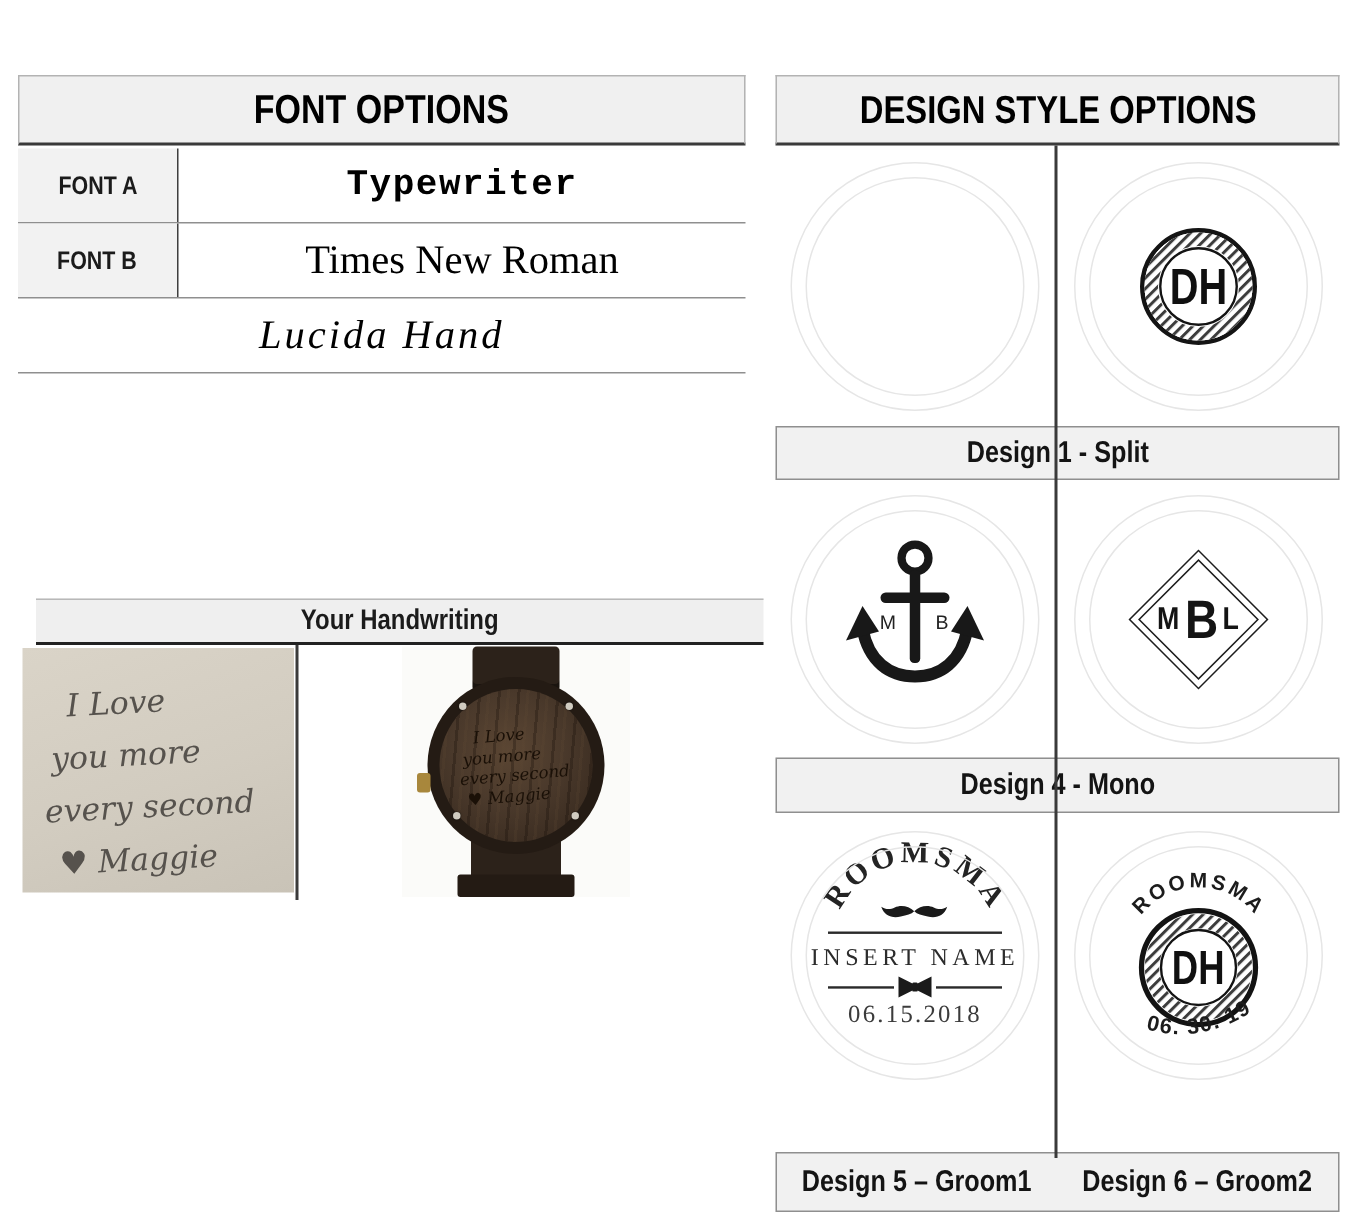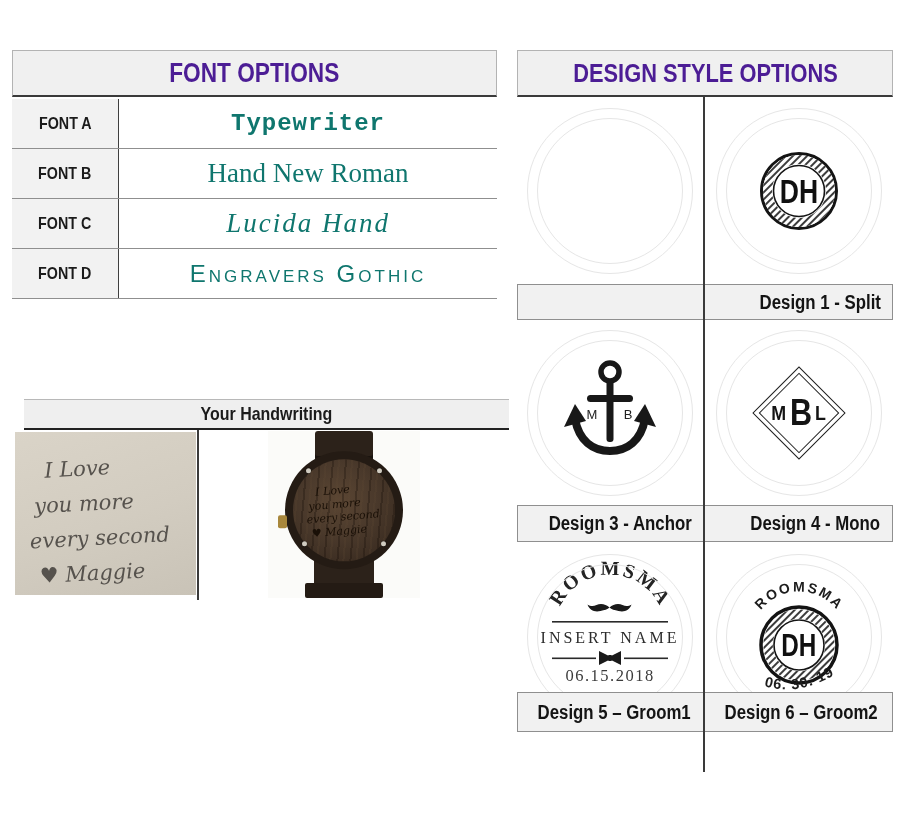--- a/index.html
+++ b/index.html
@@ -5,31 +5,31 @@
   * { margin:0; padding:0; box-sizing:border-box; }
   body { background:#ffffff; }
   .page { position:relative; width:904px; height:816px; background:#ffffff;
           font-family:"Liberation Sans", sans-serif; color:#1b1b1b; overflow:hidden; }
 
   .cx { display:inline-block; transform:scaleX(0.84); white-space:nowrap; }
 
   
   .panel-header { position:absolute; background:#f0f0f0; border:1px solid #b3b3b3;
                   border-bottom:2px solid #3a3a3a; display:flex; align-items:center;
-                  justify-content:center; font-weight:700; color:#4c1d95; }
+                  justify-content:center; font-weight:700; color:#000000; }
   #font-header   { left:12px;  top:50px; width:485px; height:47px; font-size:27px; }
   #design-header { left:517px; top:50px; width:376px; height:47px; font-size:26px; }
 
   
   .font-table { position:absolute; left:12px; top:99px; width:485px; }
   .font-row   { display:flex; align-items:stretch; height:50px; border-bottom:1px solid #8f8f8f;justify-content:space-between; }
   .font-label { width:107px; background:#f2f2f2; border-right:1.5px solid #3f3f3f;
                 display:flex; align-items:center; justify-content:center;
                 font-weight:700; font-size:17px; }
-  .font-sample{ flex:1; display:flex; align-items:center; justify-content:center; color:#0f766e; }
+  .font-sample{ flex:1; display:flex; align-items:center; justify-content:center; color:#000000; }
   .fA { font-family:"Liberation Mono", monospace; font-weight:700; font-size:24px; letter-spacing:1px; }
   .fB { font-family:"Liberation Serif", serif; font-size:27px; }
   .fC { font-family:Liberation Serif, serif; font-style:italic; font-size:27px; letter-spacing:2px; }
   .fD { font-family:"Liberation Sans", sans-serif; font-variant:small-caps; font-size:24px; letter-spacing:3px; }
   .fE { font-family:"DejaVu Serif", serif; font-style:italic; font-size:24px; }
 
   
   .hw-header { position:absolute; left:24px; top:399px; width:485px; height:31px;
                background:#efefef; border-top:1px solid #b8b8b8; border-bottom:2px solid #222;
                display:flex; align-items:center; justify-content:center;
@@ -80,22 +80,22 @@
   #cell4 { left:704px; top:320px; width:189px; height:185px; }
   #cell5 { left:517px; top:543px; width:186px; height:188px; }
   #cell6 { left:704px; top:543px; width:189px; height:188px; }
   .ring { position:absolute; left:50%; top:50%; transform:translate(-50%,-50%);
           border-radius:50%; border:1px solid #e6e6e6; }
   .ring-outer { width:166px; height:166px; } .ring-inner { width:146px; height:146px; }
 
   .design-label-row { position:absolute; background:#f1f1f1; border:1px solid #8f8f8f; display:flex; z-index:5; }
   #labels1 { left:517px; top:284px; width:376px; height:36px; }
   #labels2 { left:517px; top:505px; width:376px; height:37px; }
-  #labels3 { left:517px; top:692px; width:376px; height:40px; }
-  .design-label { flex:1; display:flex; align-items:center; justify-content:flex-end;
+  #labels3 { left:517px; top:768px; width:376px; height:40px; }
+  .design-label { flex:1; display:flex; align-items:center; justify-content:center;
                   font-weight:700; font-size:20px; color:#141414; }
 
   
   .d1-inner { position:relative; width:150px; height:150px; display:flex;
               align-items:center; justify-content:center; }
   .d1-T { font-family:"Liberation Serif", serif; font-weight:700; font-size:118px;
           line-height:1; color:#141414; }
   .d1-band { position:absolute; left:50%; top:64px; transform:translateX(-50%); width:100px;
              background:#fff; border-top:2px solid #141414; border-bottom:2px solid #141414;
              padding:2px 0 3px; text-align:center; font-size:15px; color:#3d3d3d; letter-spacing:.5px; }
@@ -135,33 +135,24 @@
     <div class="font-row">
       <div class="font-label">
           <span class="cx">FONT A</span>
         </div>
       <div class="font-sample fA">Typewriter</div>
     </div>
     <div class="font-row">
       <div class="font-label">
           <span class="cx">FONT B</span>
         </div>
-      <div class="font-sample fB">Hand New Roman</div>
+      <div class="font-sample fB">Times New Roman</div>
     </div>
     <div class="font-row">
-      <div class="font-label">
-          <span class="cx">FONT C</span>
-        </div>
       <div class="font-sample fC">Lucida Hand</div>
-    </div>
-    <div class="font-row">
-      <div class="font-label">
-          <span class="cx">FONT D</span>
-        </div>
-      <div class="font-sample fD">Engravers Gothic</div>
     </div>
   </div>
 
   <div class="hw-header">
     <span class="cx">Your Handwriting</span>
   </div>
 
   <div class="note">
     <div class="note-text">
       <span class="n1">I Love</span>
@@ -252,23 +243,20 @@
       <div class="d4-letters">
         <span class="m-side">M</span>
         <span class="m-big">B</span>
         <span class="m-side">L</span>
       </div>
     </div>
   </div>
 
   <div class="design-label-row" id="labels2">
     <div class="design-label">
-        <span class="cx">Design 3 - Anchor</span>
-      </div>
-    <div class="design-label">
         <span class="cx">Design 4 - Mono</span>
       </div>
   </div>
 
   <div class="design-cell" id="cell5">
     <div class="ring ring-outer"></div>
     <div class="ring ring-inner"></div>
     <svg width="160" height="160" viewBox="0 0 160 160">
       <defs>
           <path id="arc5" d="M30 50 A 55 55 0 0 1 130 50" fill="none"></path>

